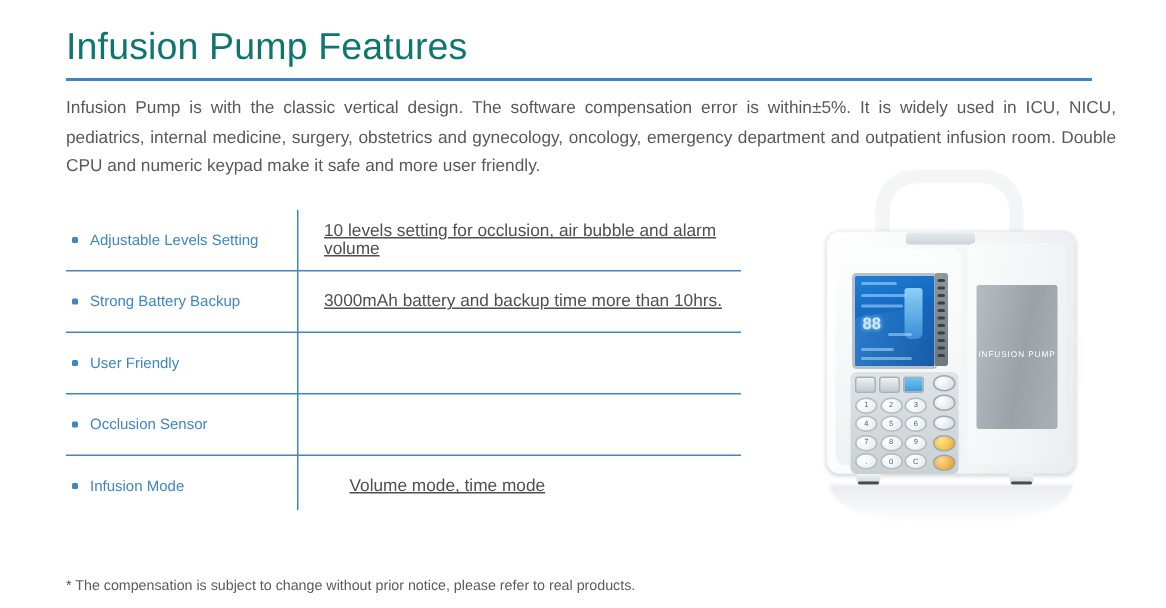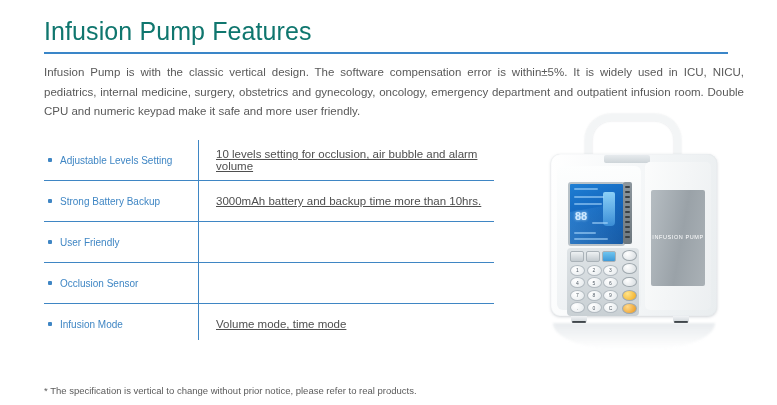--- a/index.html
+++ b/index.html
@@ -32,21 +32,21 @@
 
   
   .table{
     position:absolute;left:44px;top:140px;width:450px;
   }
   .row{
     position:relative;display:flex;align-items:center;
     height:40px;
     border-bottom:1px solid #3f86c4;
   }
-  .row.last{border-bottom:none;}
+  .row.last{border-bottom:none;gap:17px;}
   .cell-left{
     width:154px;flex:0 0 154px;
     display:flex;align-items:center;gap:8px;
     color:#3f86c4;font-size:10px;
     padding-left:4px;box-sizing:border-box;
   }
   .bullet{
     width:4px;height:4px;background:#3f86c4;flex:0 0 4px;
     border-radius:1px;
   }
@@ -255,21 +255,21 @@
       <div class="cell-left">
         <span class="bullet"></span>
         <span>Infusion Mode</span>
       </div>
       <div class="cell-right">Volume mode, time mode</div>
     </div>
 
   </div>
   <div class="vdivider"></div>
 
-  <div class="footnote">* The specification is vertical to change without prior notice, please refer to real products.</div>
+  <div class="footnote">* The compensation is subject to change without prior notice, please refer to real products.</div>
 
   <div class="product">
 
     <div class="pump-handle"></div>
 
     <div class="pump-body">
 
       <div class="pump-topstrip">
         <div class="brand-mark"></div>
       </div>

